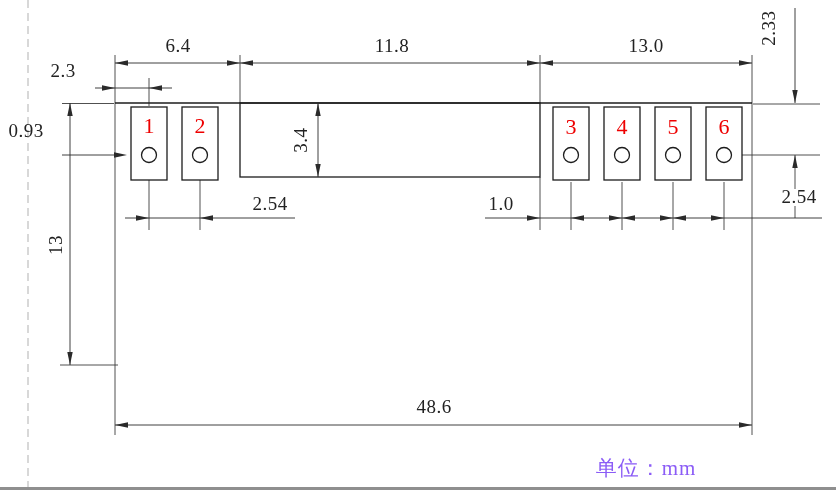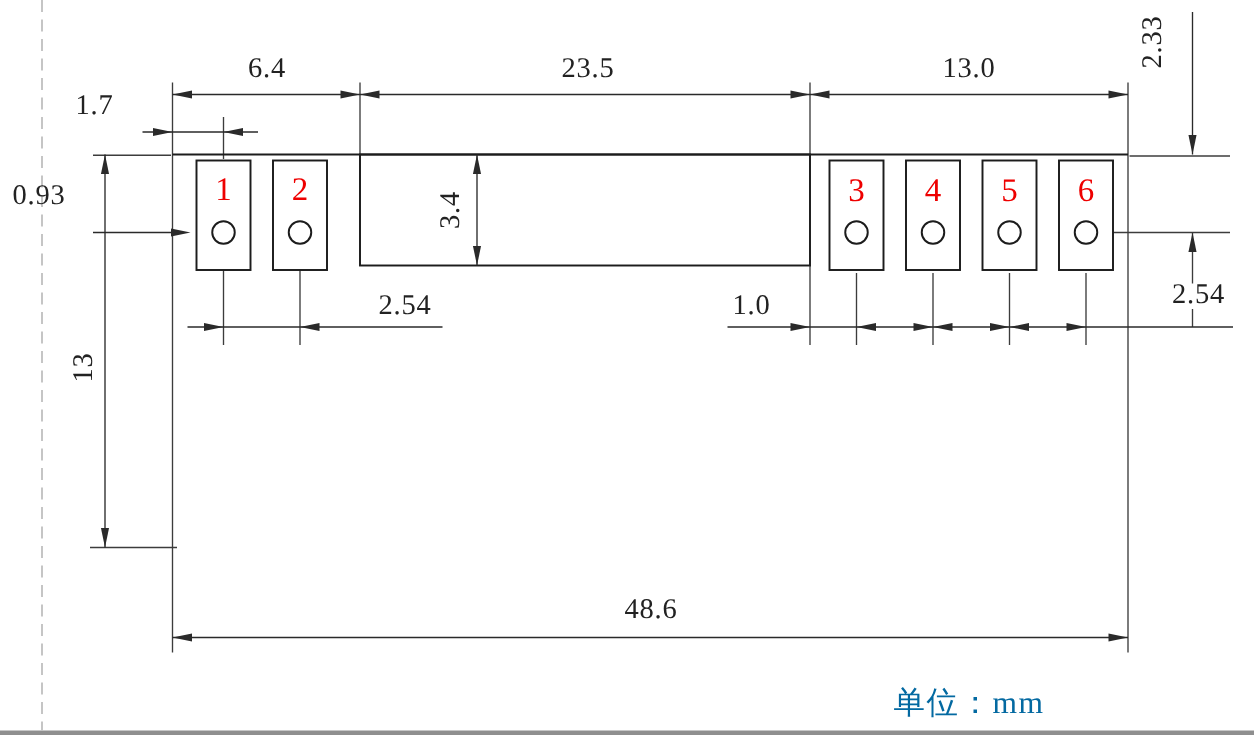--- a/index.html
+++ b/index.html
@@ -22,21 +22,21 @@
     position:absolute; transform:translate(-50%,-50%);
     font-size:19px; color:var(--dim-text,#222); letter-spacing:.5px; white-space:nowrap;
   }
   .dim.rot { transform:translate(-50%,-50%) rotate(-90deg); }
   .pin-num {
     position:absolute; transform:translate(-50%,-50%);
     font-size:22px; color:var(--pin-number,#f00); white-space:nowrap;
   }
   .unit {
     position:absolute; transform:translate(-50%,-50%);
-    font-size:21px; color:#0369a1; white-space:nowrap; letter-spacing:1px;
+    font-size:21px; color:#8b5cf6; white-space:nowrap; letter-spacing:1px;
   }
 </style>
 </head>
 <body>
 
 <div class="stage">
 
   <svg width="836" height="490" viewBox="0 0 836 490">
 
     <g>
@@ -126,23 +126,23 @@
 
       <polygon class="arr" points="115,425 128,422.3 128,427.7"></polygon>
       <polygon class="arr" points="752,425 739,422.3 739,427.7"></polygon>
 
       <polygon class="arr" points="795,103 792.3,90 797.7,90"></polygon>
       <polygon class="arr" points="795,155 792.3,168 797.7,168"></polygon>
     </g>
   </svg>
 
   <div class="dim" style="left:178px;top:46px">6.4</div>
-  <div class="dim" style="left:392px;top:46px">23.5</div>
+  <div class="dim" style="left:392px;top:46px">11.8</div>
   <div class="dim" style="left:646px;top:46px">13.0</div>
-  <div class="dim" style="left:63px;top:71px">1.7</div>
+  <div class="dim" style="left:63px;top:71px">2.3</div>
   <div class="dim" style="left:26px;top:131px">0.93</div>
   <div class="dim rot" style="left:56px;top:245px">13</div>
   <div class="dim rot" style="left:301px;top:140px">3.4</div>
   <div class="dim" style="left:270px;top:204px">2.54</div>
   <div class="dim" style="left:501px;top:204px">1.0</div>
   <div class="dim" style="left:799px;top:197px">2.54</div>
   <div class="dim rot" style="left:769px;top:28px">2.33</div>
   <div class="dim" style="left:434px;top:407px">48.6</div>
 
   <div class="pin-num" style="left:149px;top:126px">1</div>

